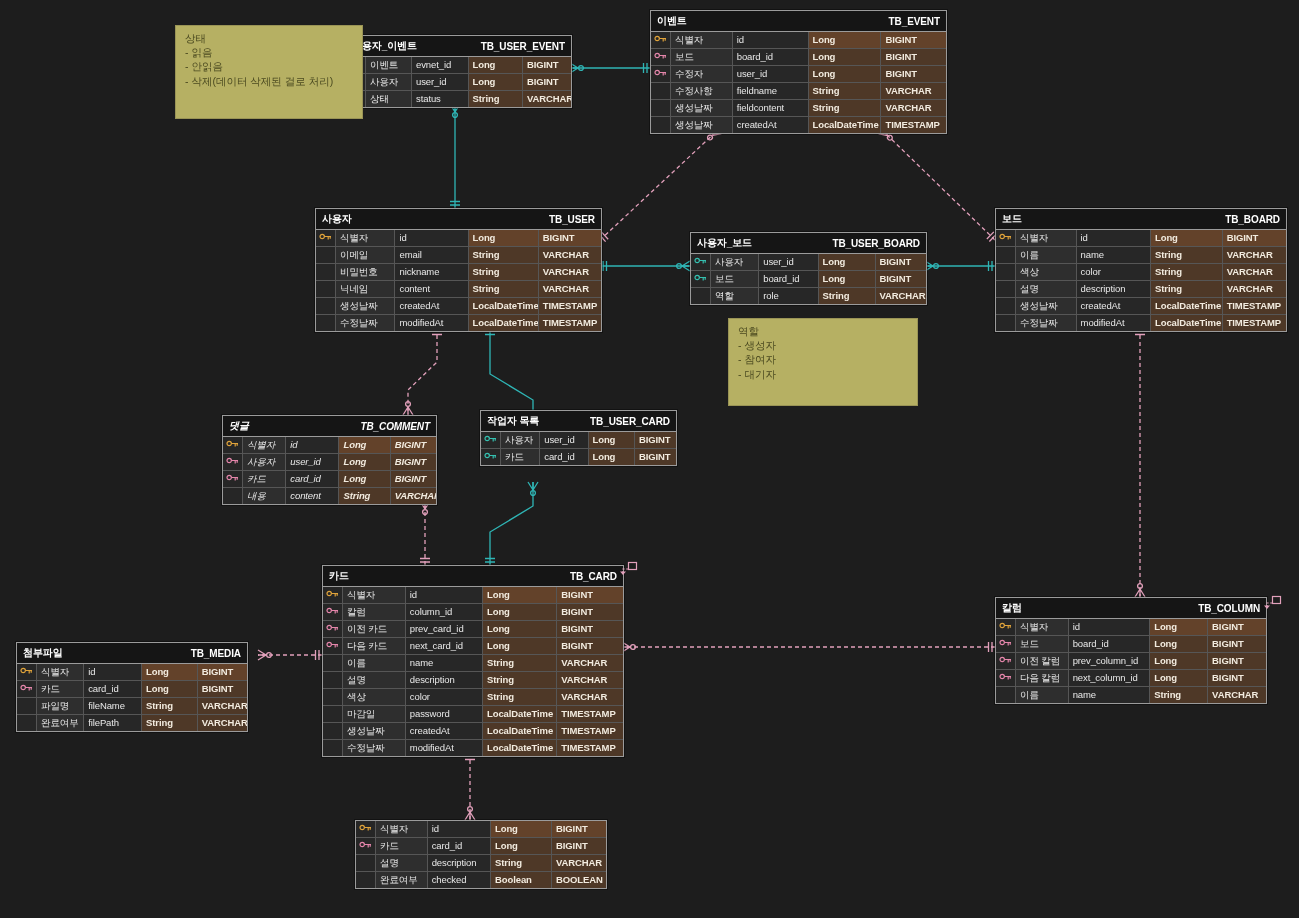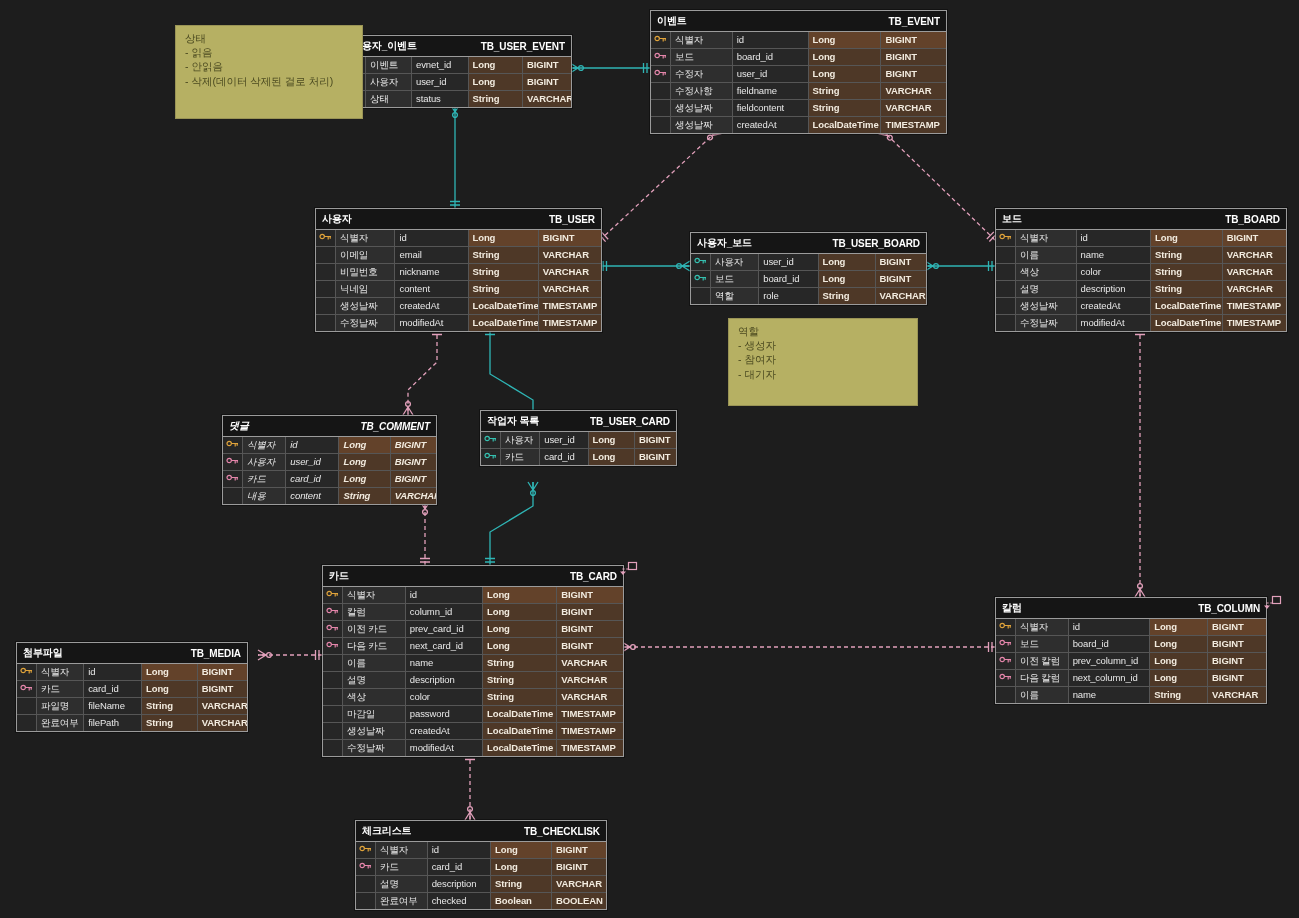--- a/index.html
+++ b/index.html
@@ -508,24 +508,20 @@
         <div class="cell cell-jtype" data-name="column-java-type">Long</div>
         <div class="cell cell-stype" data-name="column-sql-type">BIGINT</div>
         <div class="cell cell-icon" data-name="empty-key-cell"></div>
         <div class="cell cell-label" data-name="column-logical-name">이름</div>
         <div class="cell cell-name" data-name="column-physical-name">name</div>
         <div class="cell cell-jtype" data-name="column-java-type">String</div>
         <div class="cell cell-stype" data-name="column-sql-type">VARCHAR</div>
       </div>
     </div>
     <div class="tbl" data-name="table-TB_CHECKLISK" style="left: 355px; top: 820px; width: 250px;">
-      <div class="tbl-header" data-name="table-header">
-        <span data-name="table-logical-name">체크리스트</span>
-        <span data-name="table-physical-name">TB_CHECKLISK</span>
-      </div>
       <div class="tbl-grid" data-name="table-columns">
         <div class="cell cell-icon pkrow" data-name="key-cell">
           <span class="key-pk" data-name="primary-key-icon"><svg width="13" height="9" viewBox="0 0 13 9" aria-hidden="true">
               <circle cx="3.2" cy="4.5" r="2.2" fill="none" stroke="currentColor" stroke-width="1.2"></circle>
               <path d="M5.4 4.5 H12 M9.2 4.5 V7.4 M11.2 4.5 V6.8" fill="none" stroke="currentColor" stroke-width="1.2"></path>
             </svg></span>
         </div>
         <div class="cell cell-label pkrow" data-name="column-logical-name">식별자</div>
         <div class="cell cell-name pkrow" data-name="column-physical-name">id</div>
         <div class="cell cell-jtype pkrow" data-name="column-java-type">Long</div>

